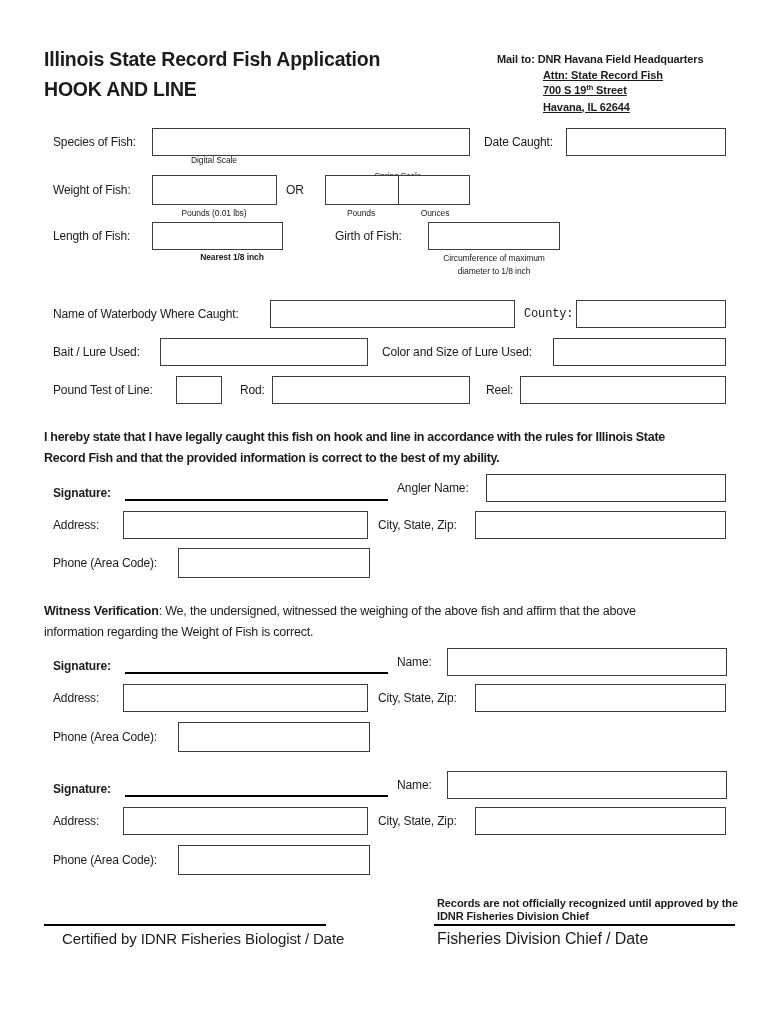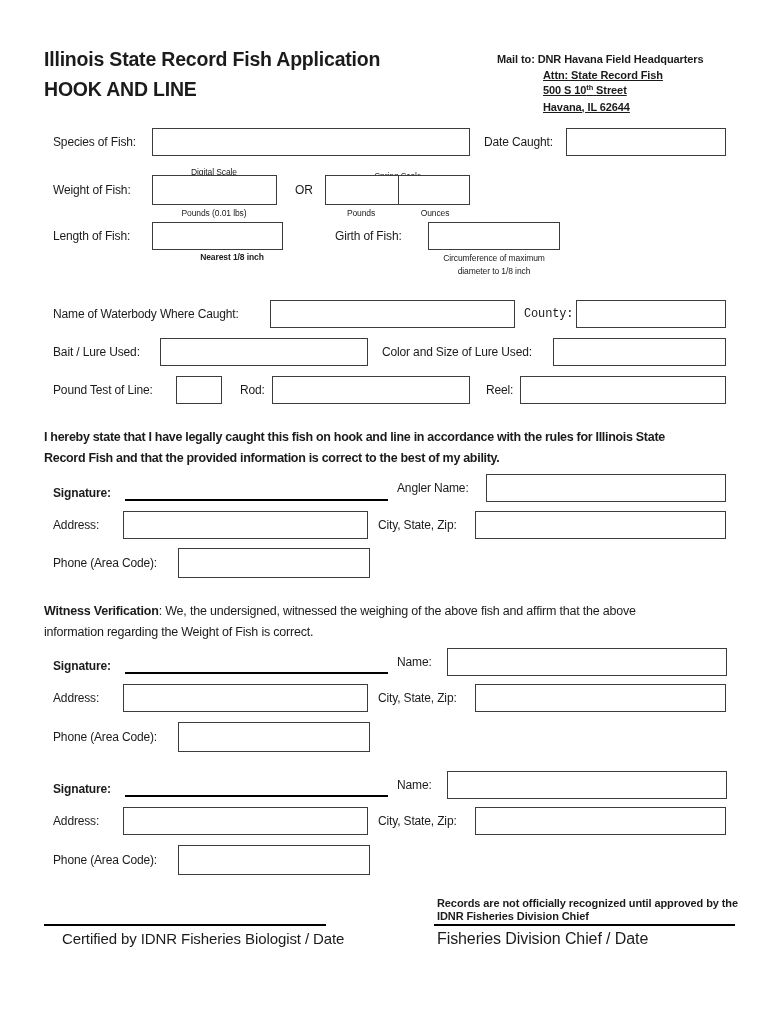--- a/index.html
+++ b/index.html
@@ -17,25 +17,25 @@
   [data-name="page-title"]{left:44px;top:44px;font-size:19.5px;font-weight:bold;line-height:30px;letter-spacing:-0.2px;}
   [data-name="mail-to-block"]{left:497px;top:52px;font-size:11px;font-weight:bold;line-height:15.5px;letter-spacing:-0.1px;}
   [data-name="mail-to-block"] .ind{margin-left:46px;text-decoration:underline;}
   .sup{font-size:7.5px;position:relative;top:-4px;}
 
   [data-name="species-label"]{left:53px;top:135px;}
   [data-name="species-field"]{left:152px;top:128px;width:318px;height:28px;}
   [data-name="date-caught-label"]{left:484px;top:135px;}
   [data-name="date-caught-field"]{left:566px;top:128px;width:160px;height:28px;}
 
-  [data-name="digital-scale-caption"]{left:214px;top:155px;margin-top:12px;}
+  [data-name="digital-scale-caption"]{left:214px;top:155px;}
   [data-name="weight-label"]{left:53px;top:183px;}
   [data-name="weight-digital-field"]{left:152px;top:175px;width:125px;height:30px;}
   [data-name="digital-pounds-caption"]{left:214px;top:208px;}
-  [data-name="or-label"]{left:286px;top:183px;margin-left:9px;}
+  [data-name="or-label"]{left:286px;top:183px;}
   [data-name="spring-scale-caption"]{left:398px;top:171px;}
   [data-name="weight-spring-field"]{left:325px;top:175px;width:145px;height:30px;}
   [data-name="spring-divider"]{position:absolute;left:50%;top:0;bottom:0;width:0;border-left:1.4px solid #3c3c3c;}
   [data-name="spring-pounds-caption"]{left:361px;top:208px;}
   [data-name="spring-ounces-caption"]{left:435px;top:208px;}
 
   [data-name="length-label"]{left:53px;top:229px;}
   [data-name="length-field"]{left:152px;top:222px;width:131px;height:28px;}
   [data-name="length-caption"]{left:232px;top:252px;font-weight:bold;}
   [data-name="girth-label"]{left:335px;top:229px;}
@@ -106,21 +106,21 @@
 <body>
 
 <div class="abs" data-name="page-title">
   <div data-name="page-title-line-1">Illinois State Record Fish Application</div>
   <div data-name="page-title-line-2">HOOK AND LINE</div>
 </div>
 
 <div class="abs" data-name="mail-to-block">
   <div data-name="mail-to-line-1"><span data-name="mail-to-prefix">Mail to:</span> <span data-name="mail-to-name">DNR Havana Field Headquarters</span></div>
   <div class="ind" data-name="mail-to-attn">Attn: State Record Fish</div>
-  <div class="ind" data-name="mail-to-street"><span>500 S 10</span><span class="sup" data-name="ordinal-superscript">th</span> <span>Street</span></div>
+  <div class="ind" data-name="mail-to-street"><span>700 S 19</span><span class="sup" data-name="ordinal-superscript">th</span> <span>Street</span></div>
   <div class="ind" data-name="mail-to-city">Havana, IL 62644</div>
 </div>
 
 <div class="lbl" data-name="species-label">Species of Fish:</div>
 <div class="box" data-name="species-field"></div>
 <div class="lbl" data-name="date-caught-label">Date Caught:</div>
 <div class="box" data-name="date-caught-field"></div>
 
 <div class="cap" data-name="digital-scale-caption">Digital Scale</div>
 <div class="lbl" data-name="weight-label">Weight of Fish:</div>

